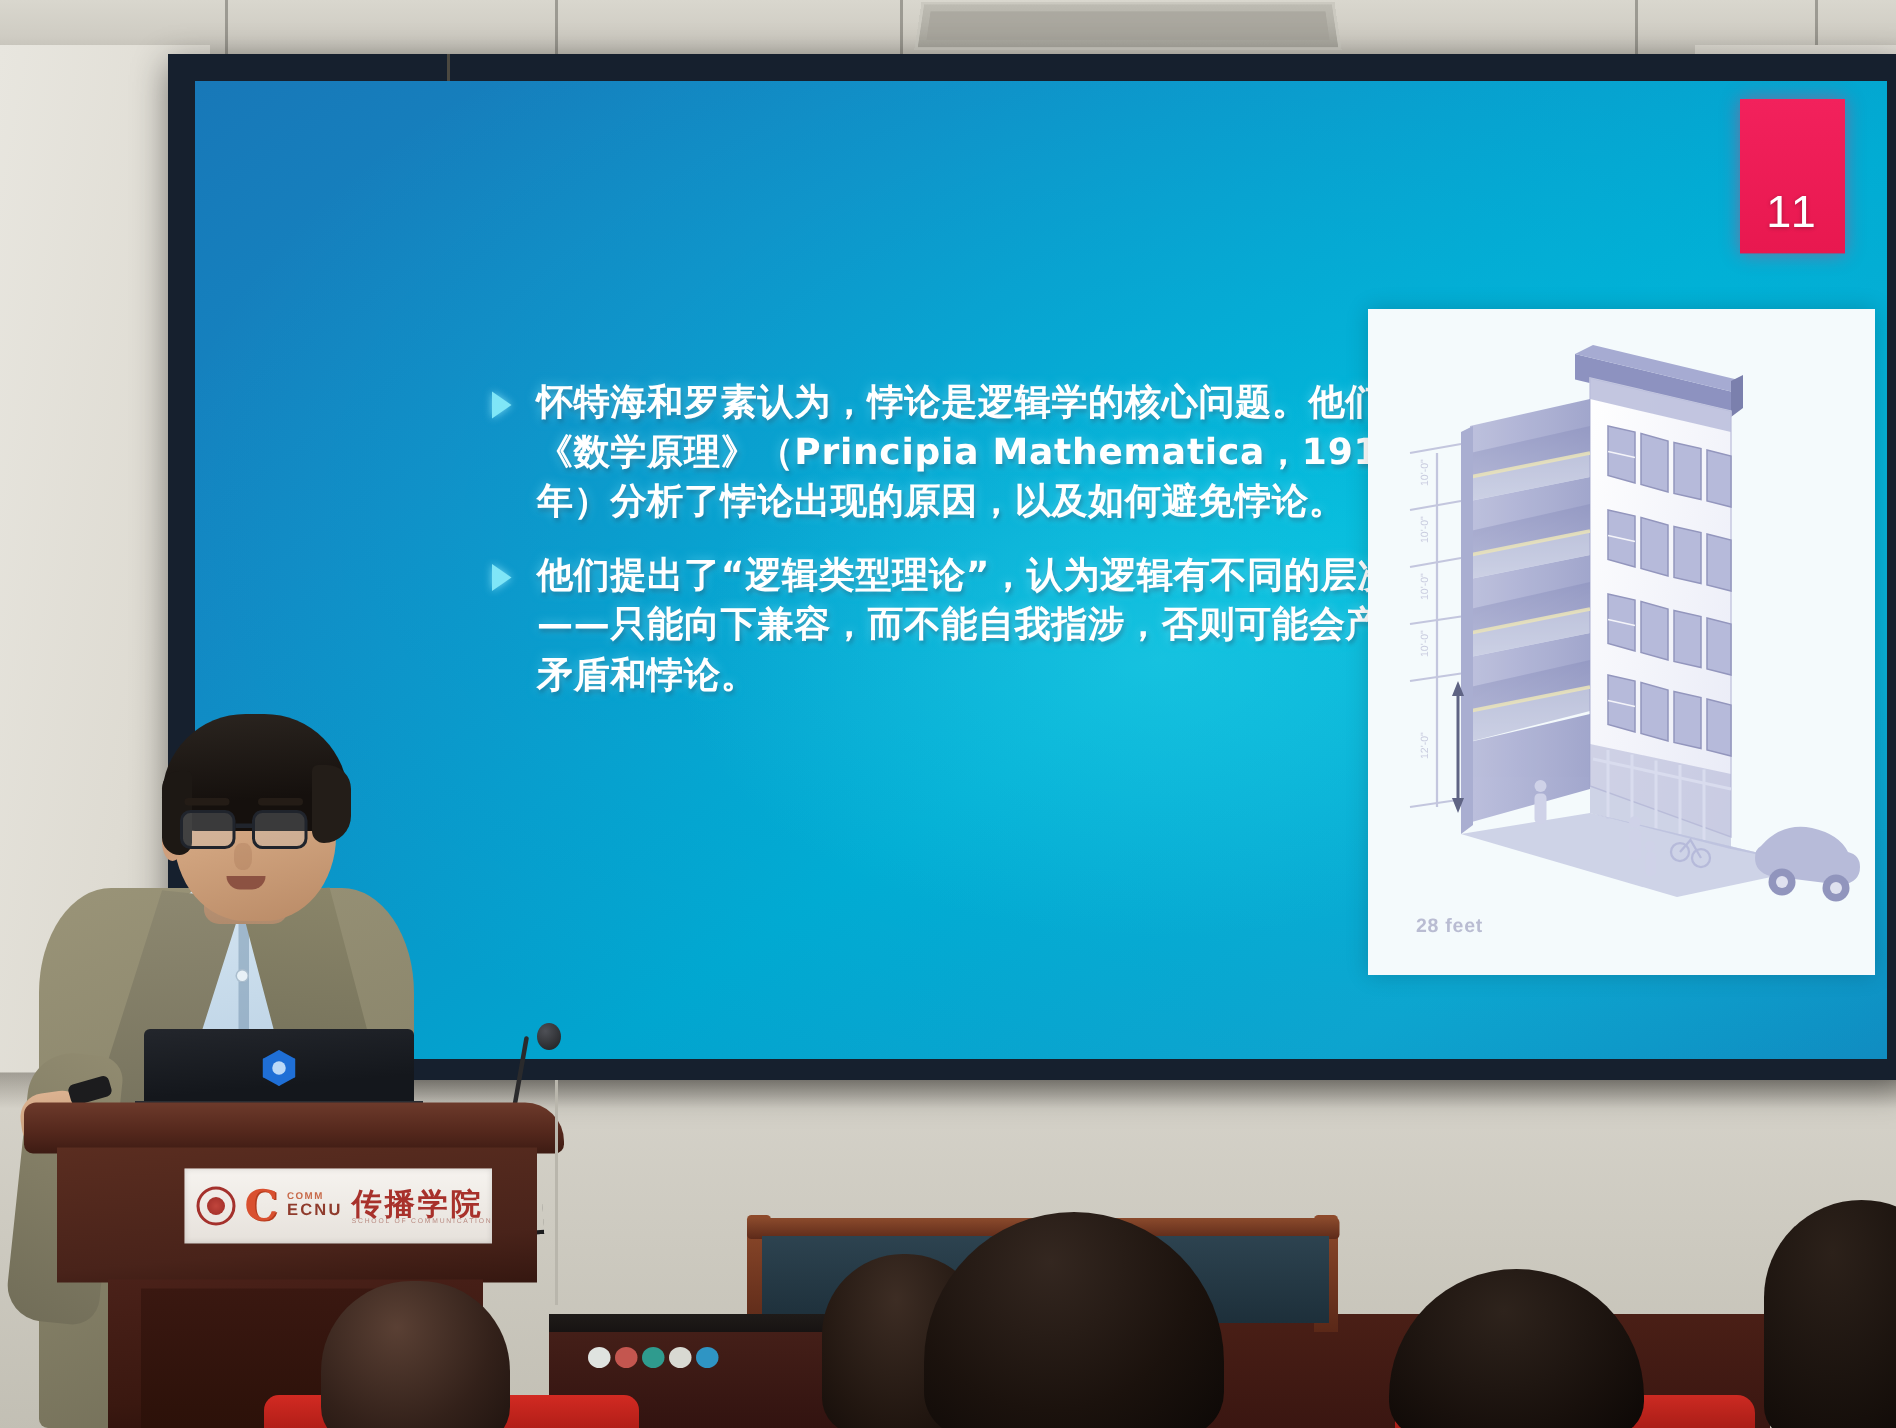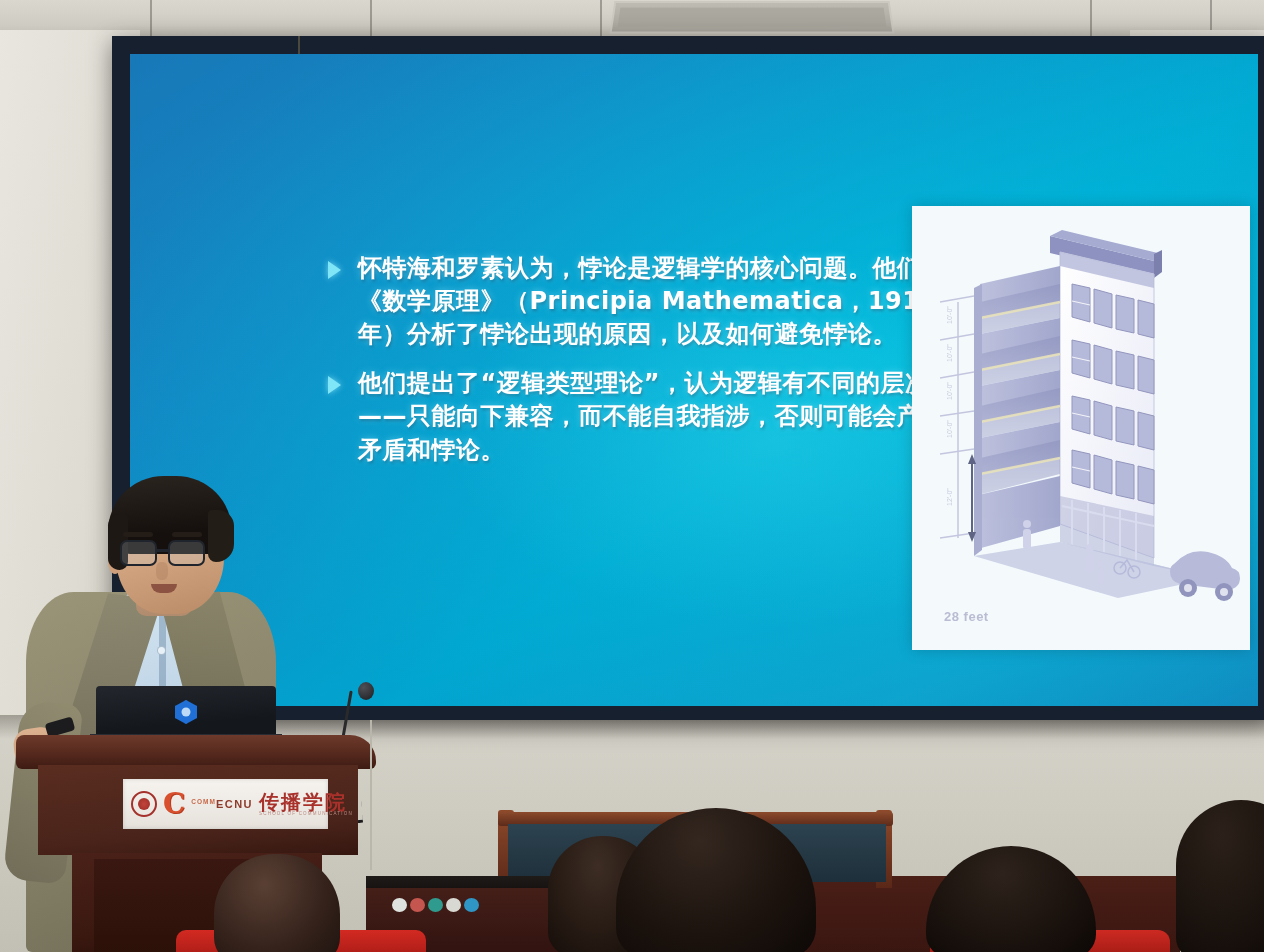--- a/index.html
+++ b/index.html
@@ -253,21 +253,21 @@
   }
   .plate-seal::after{
     content:""; position:absolute; inset:5px; border-radius:50%;
     background: radial-gradient(circle, #c0453c 0%, #9e2b26 100%);
   }
   .plate-c{
     flex:0 0 auto; font-size:28px; line-height:1; font-weight:700;
     color:#d9502f; font-family:"DejaVu Serif", serif;
     text-shadow: 1px 1px 0 #b63c1e;
   }
-  .plate-ecnu{ flex:0 0 auto; display:flex; flex-direction:row; line-height:1; }
+  .plate-ecnu{ flex:0 0 auto; display:flex; flex-direction:column; line-height:1; }
   .plate-ecnu .comm{ font-size:6.5px; letter-spacing:1px; color:#c86a4a; font-weight:700;}
   .plate-ecnu .ecnu{ font-size:11px; letter-spacing:1.5px; color:#8f3b2c; font-weight:700;}
   .plate-cn{ flex:0 0 auto; display:flex; flex-direction:column; line-height:1; }
   .plate-cn .big{
     font-size:20px; font-weight:700; color:#a8312b; letter-spacing:2px;
     font-family:"DejaVu Sans", sans-serif;
   }
   .plate-cn .small{ font-size:4.5px; letter-spacing:1.2px; color:#b98b82; }
 
   .podium-column {
@@ -416,20 +416,23 @@
   <div class="wall-right"></div>
   <div class="wall-bottom"></div>
   <div class="wall-shadow-top"></div>
 
   <div class="screen-frame">
     <div class="screen-cord"></div>
 
     <div class="slide">
       <div class="slide-glow"></div>
 
+      <div class="slide-badge">
+        <span>11</span>
+      </div>
 
 
       <div class="bullets">
         <div class="bullet-row">
           <span class="bullet-marker">
               <i></i>
             </span>
           <span class="bullet-text">怀特海和罗素认为，悖论是逻辑学的核心问题。他们在《数学原理》（Principia Mathematica，1910年）分析了悖论出现的原因，以及如何避免悖论。</span>
         </div>
         <div class="bullet-row">

